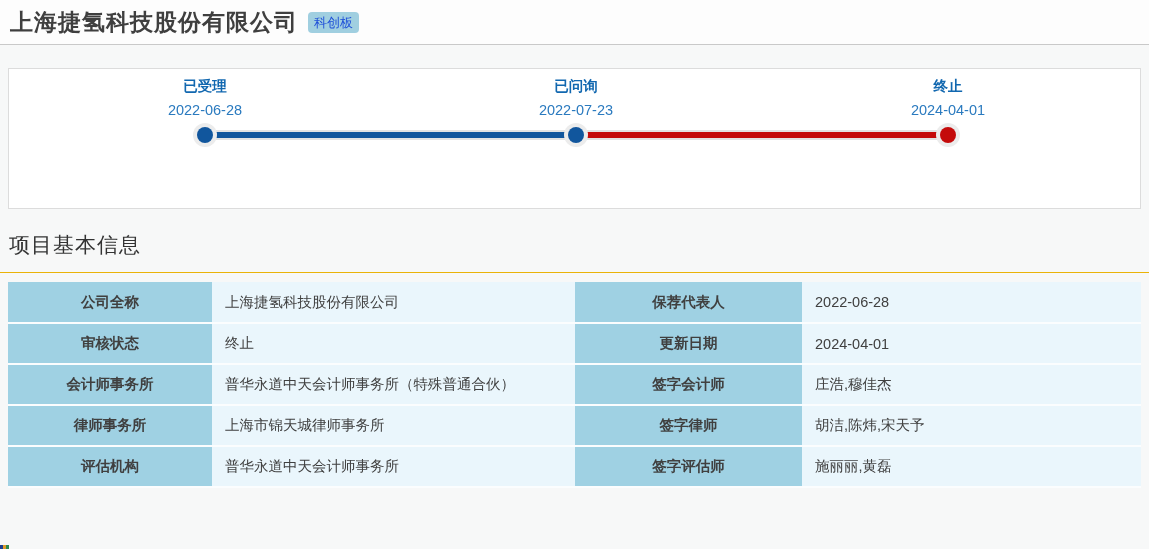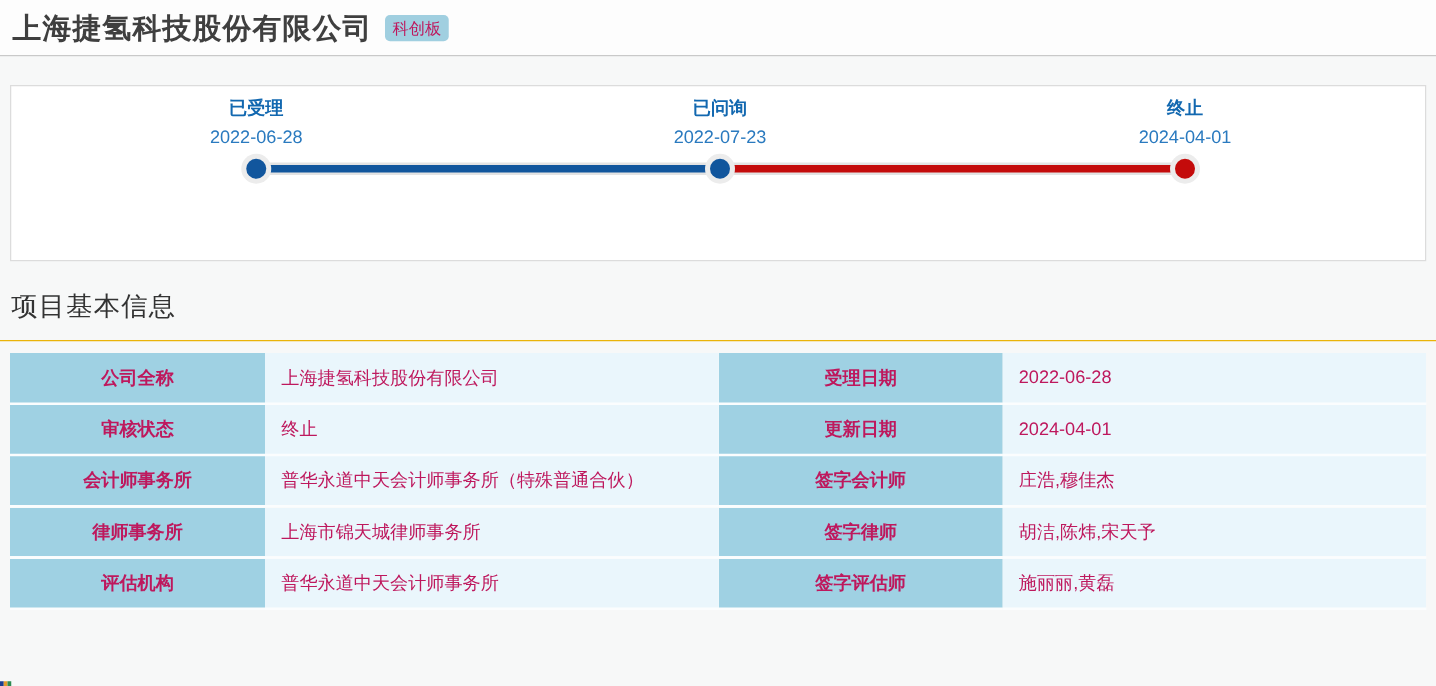--- a/index.html
+++ b/index.html
@@ -23,21 +23,21 @@
   }
   .page-title {
     font-size: 23px;
     font-weight: bold;
     color: #3f3f3f;
     letter-spacing: 1px;
   }
   .board-badge {
     margin-left: 10px;
     background: #a0cfe0;
-    color: #be185d;
+    color: #1d4ed8;
     font-size: 13px;
     line-height: 13px;
     padding: 4px 6px;
     border-radius: 4px;
     text-align: right;
   }
 
   
   .timeline-card {
     position: absolute;
@@ -112,21 +112,21 @@
     top: 282px;
     left: 8px;
     width: 1133px;
     border-collapse: collapse;
     table-layout: fixed;
   }
   .info-table td {
     height: 41px;
     border-bottom: 2px solid #fbfdfe;
     font-size: 14.5px;
-    color: #be185d;
+    color: #404040;
     overflow: hidden;
     white-space: nowrap;
   }
   .info-table td.lbl {
     background: #9fd1e3;
     font-weight: bold;
     text-align: center;
   }
   .info-table td.val {
     background: #eaf6fc;
@@ -190,21 +190,21 @@
   <colgroup>
     <col class="col-l1">
       <col class="col-v1">
       <col class="col-l2">
       <col class="col-v2">
   </colgroup>
   <tbody>
     <tr>
       <td class="lbl">公司全称</td>
       <td class="val">上海捷氢科技股份有限公司</td>
-      <td class="lbl">受理日期</td>
+      <td class="lbl">保荐代表人</td>
       <td class="val">2022-06-28</td>
     </tr>
     <tr>
       <td class="lbl">审核状态</td>
       <td class="val">终止</td>
       <td class="lbl">更新日期</td>
       <td class="val">2024-04-01</td>
     </tr>
     <tr>
       <td class="lbl">会计师事务所</td>

